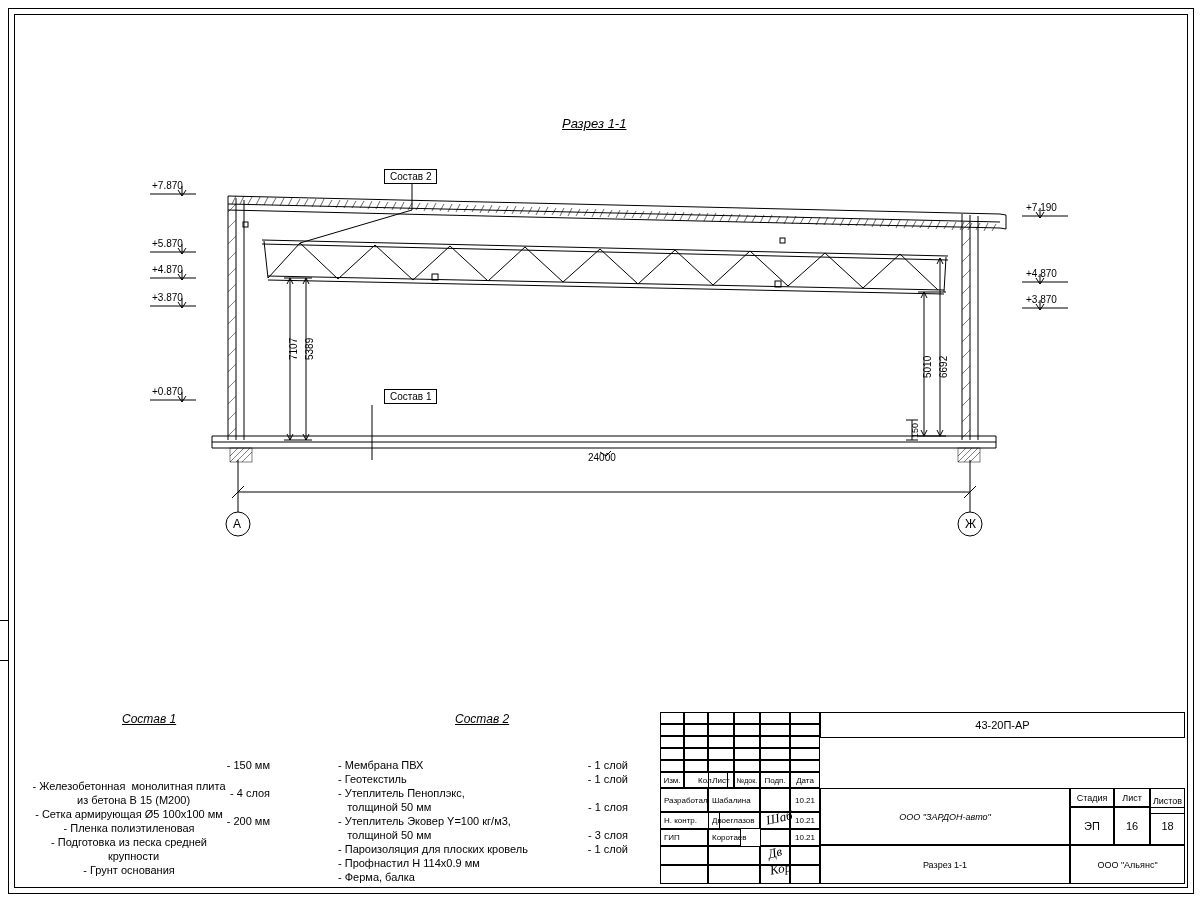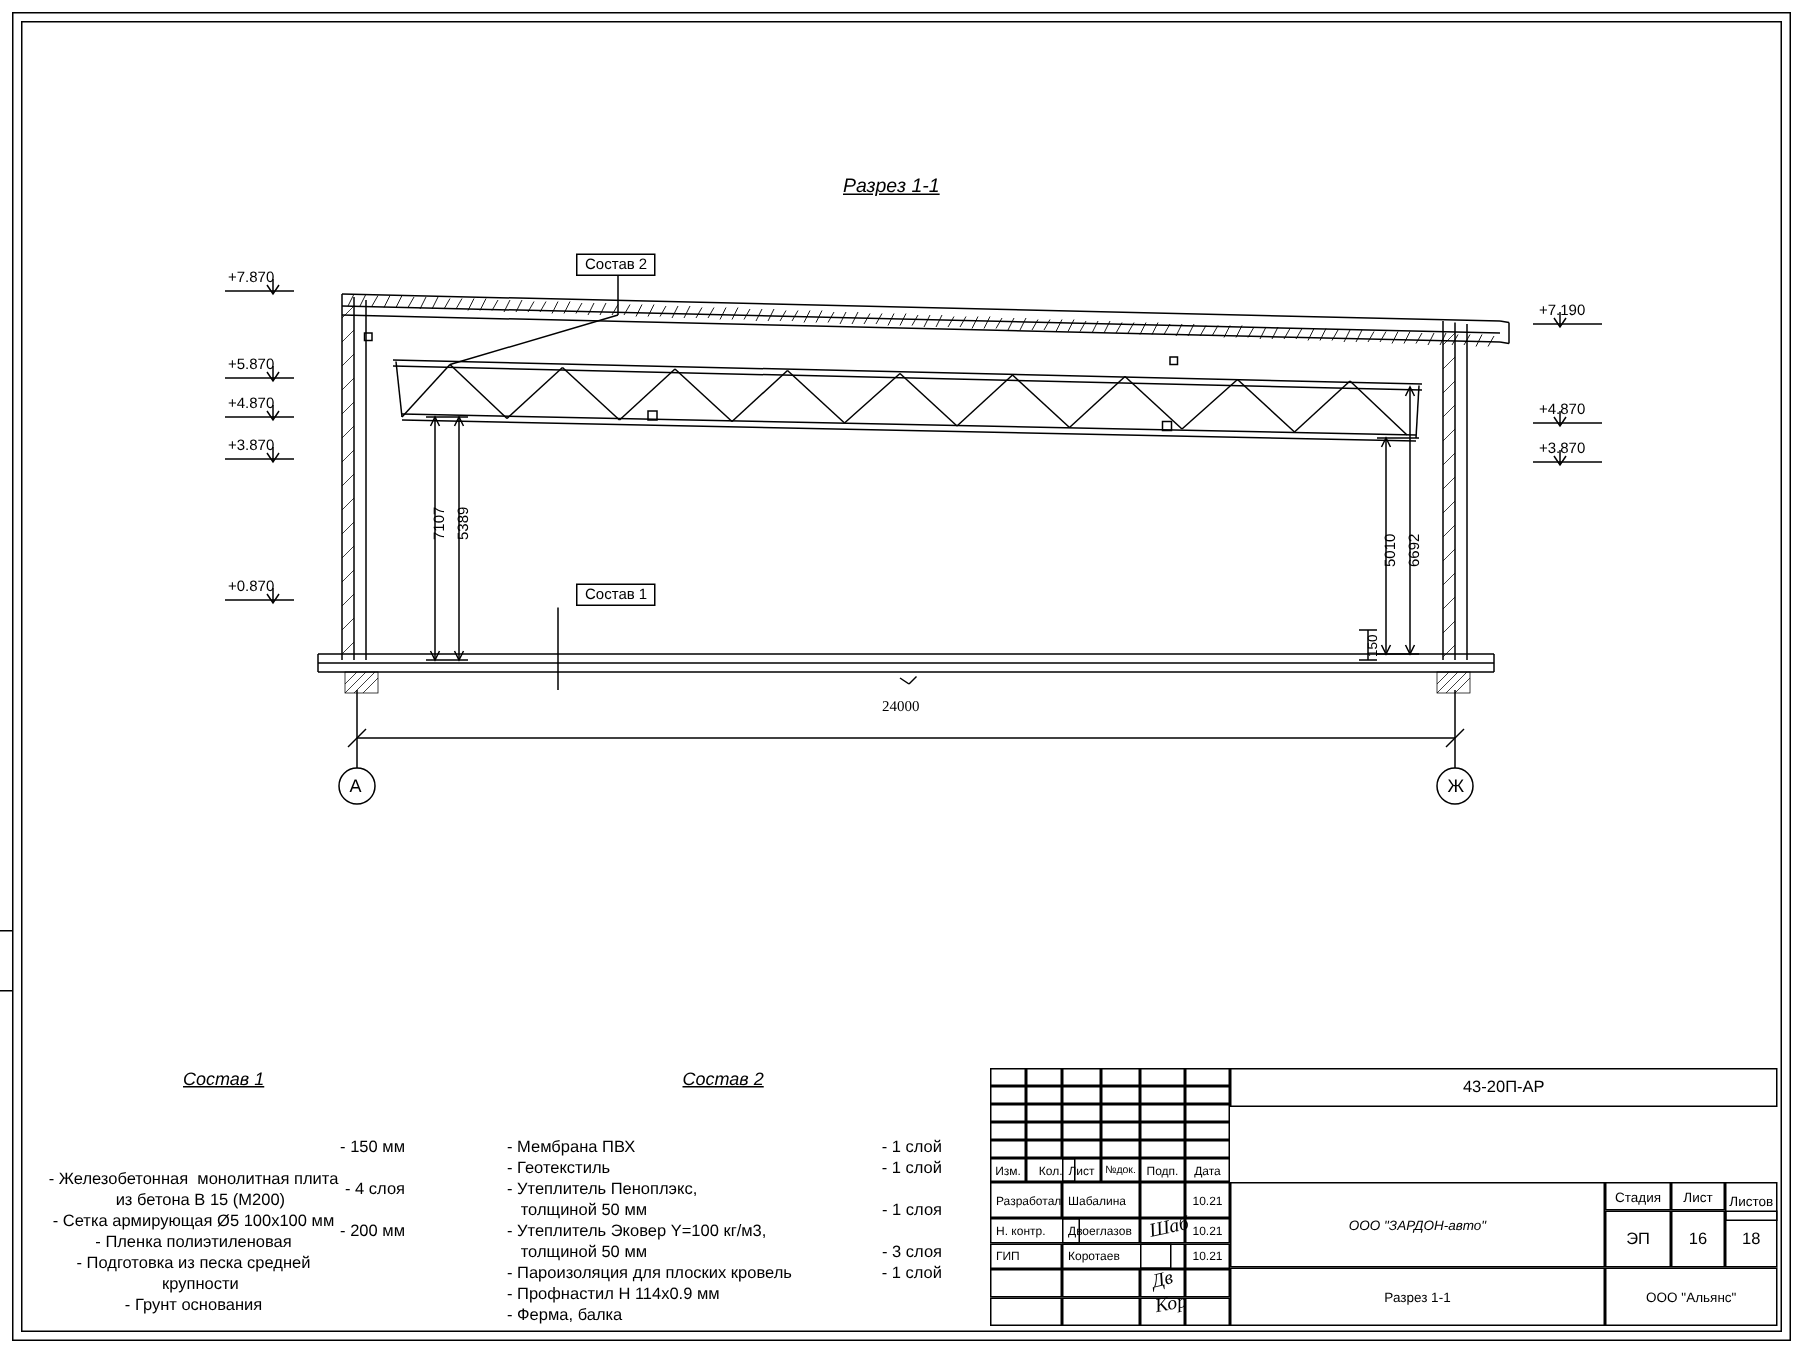--- a/index.html
+++ b/index.html
@@ -333,21 +333,21 @@
   <div class="txt lvl-lbl" style="left:1026px;top:202px;">+7.190</div>
   <div class="txt lvl-lbl" style="left:1026px;top:268px;">+4.870</div>
   <div class="txt lvl-lbl" style="left:1026px;top:294px;">+3.870</div>
 
   <div class="txt t10 vert" style="left:288px;top:360px;">7107</div>
   <div class="txt t10 vert" style="left:304px;top:360px;">5389</div>
   <div class="txt t10 vert" style="left:922px;top:378px;">5010</div>
   <div class="txt t10 vert" style="left:938px;top:378px;">6692</div>
   <div class="txt t9 vert" style="left:910px;top:438px;">150</div>
 
-  <div class="txt t10" style="left:588px;top:466px;font-family:Liberation Serif, serif;">24000</div>
+  <div class="txt t10" style="left:588px;top:452px;">24000</div>
 
   <div class="txt t12" style="left:233px;top:517px;">А</div>
   <div class="txt t12" style="left:965px;top:517px;">Ж</div>
 
   <div class="txt comp-title" style="left:122px;top:712px;">Состав 1</div>
   <div class="comp-list" style="left:14px;top:779px;width:230px;text-align:center;">
     <div>- Железобетонная  монолитная плита</div>
     <div>   из бетона В 15 (М200)</div>
     <div>- Сетка армирующая Ø5 100х100 мм</div>
     <div>- Пленка полиэтиленовая</div>
@@ -408,38 +408,38 @@
     <div class="cell" style="left:130px;top:36px;width:30px;height:12px;"></div>
 
     <div class="cell" style="left:0;top:48px;width:24px;height:12px;"></div>
     <div class="cell" style="left:24px;top:48px;width:24px;height:12px;"></div>
     <div class="cell" style="left:48px;top:48px;width:26px;height:12px;"></div>
     <div class="cell" style="left:74px;top:48px;width:26px;height:12px;"></div>
     <div class="cell" style="left:100px;top:48px;width:30px;height:12px;"></div>
     <div class="cell" style="left:130px;top:48px;width:30px;height:12px;"></div>
 
     <div class="cell" style="left:0;top:60px;width:24px;height:16px;">Изм.</div>
-    <div class="cell" style="left:24px;top:60px;width:33px;height:16px;">Кол.</div>
+    <div class="cell" style="left:24px;top:60px;width:44px;height:16px;">Кол.</div>
     <div class="cell" style="left:48px;top:60px;width:26px;height:16px;">Лист</div>
     <div class="cell" style="left:74px;top:60px;width:26px;height:16px;font-size:7px;">№док.</div>
     <div class="cell" style="left:100px;top:60px;width:30px;height:16px;">Подп.</div>
     <div class="cell" style="left:130px;top:60px;width:30px;height:16px;">Дата</div>
 
     <div class="cell l" style="left:0;top:76px;width:48px;height:24px;">Разработал</div>
     <div class="cell l" style="left:48px;top:76px;width:52px;height:24px;">Шабалина</div>
     <div class="cell" style="left:100px;top:76px;width:30px;height:24px;"></div>
     <div class="cell" style="left:130px;top:76px;width:30px;height:24px;">10.21</div>
 
     <div class="cell l" style="left:0;top:100px;width:60px;height:17px;">Н. контр.</div>
     <div class="cell l" style="left:48px;top:100px;width:52px;height:17px;">Двоеглазов</div>
     <div class="cell" style="left:100px;top:100px;width:30px;height:17px;"></div>
     <div class="cell" style="left:130px;top:100px;width:30px;height:17px;">10.21</div>
 
     <div class="cell l" style="left:0;top:117px;width:48px;height:17px;">ГИП</div>
-    <div class="cell l" style="left:48px;top:117px;width:73px;height:17px;">Коротаев</div>
+    <div class="cell l" style="left:48px;top:117px;width:33px;height:17px;">Коротаев</div>
     <div class="cell" style="left:100px;top:117px;width:30px;height:17px;"></div>
     <div class="cell" style="left:130px;top:117px;width:30px;height:17px;">10.21</div>
 
     <div class="cell" style="left:0;top:134px;width:48px;height:19px;"></div>
     <div class="cell" style="left:48px;top:134px;width:52px;height:19px;"></div>
     <div class="cell" style="left:100px;top:134px;width:30px;height:19px;"></div>
     <div class="cell" style="left:130px;top:134px;width:30px;height:19px;"></div>
 
     <div class="cell" style="left:0;top:153px;width:48px;height:19px;"></div>
     <div class="cell" style="left:48px;top:153px;width:52px;height:19px;"></div>

